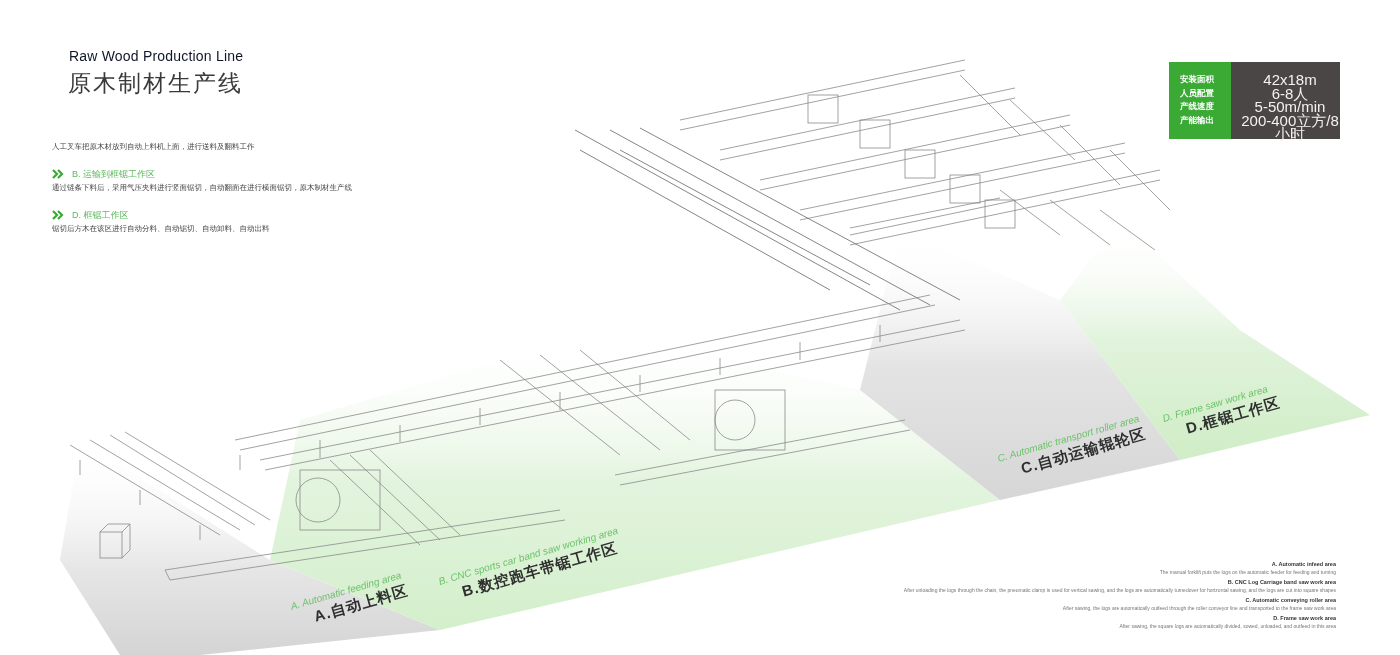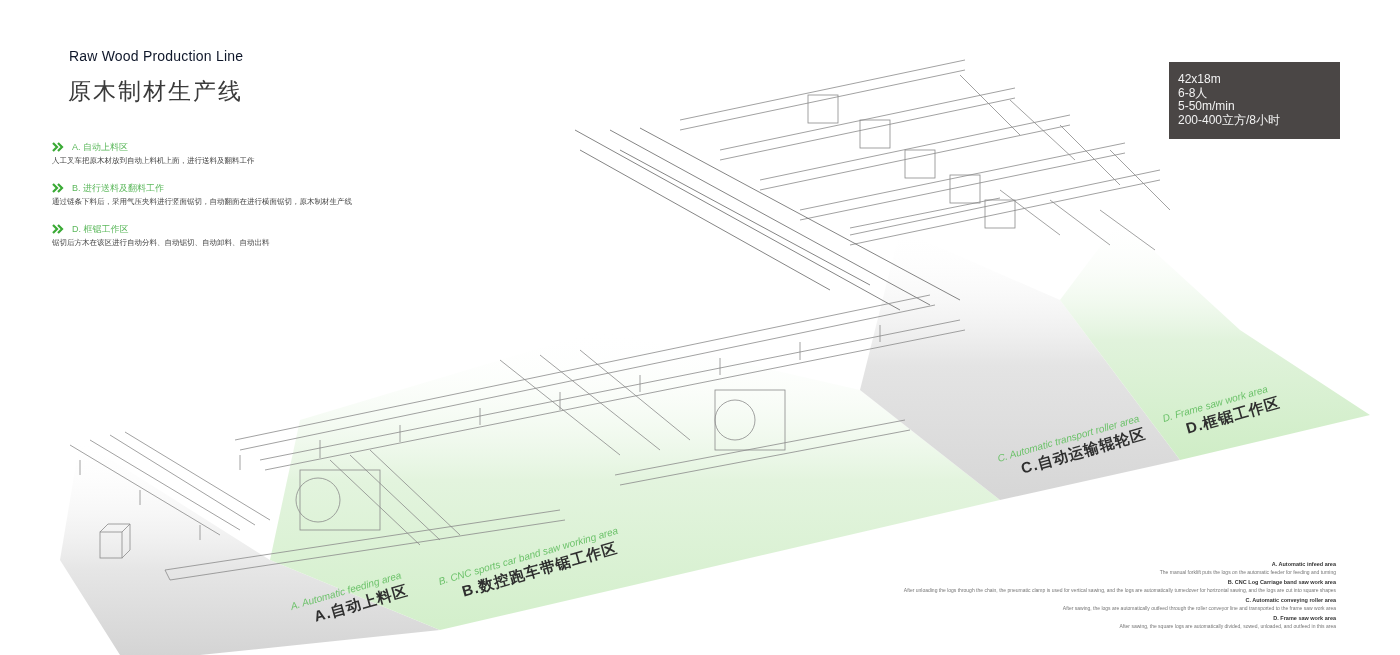--- a/index.html
+++ b/index.html
@@ -5,34 +5,34 @@
   html, body { margin:0; padding:0; }
   body {
     width:1400px; height:655px; position:relative; overflow:hidden;
     background:#ffffff;
     font-family:"Liberation Sans","DejaVu Sans",sans-serif;
     color:#333;
   }
   .abs { position:absolute; }
   
   .title-en { left:69px; top:48px; font-size:14px; color:#0f172a; letter-spacing:0.2px; }
-  .title-cn { left:68px; top:76px; font-size:23px; color:#3a3a3a; letter-spacing:2px; font-weight:normal; }
+  .title-cn { left:68px; top:68px; font-size:23px; color:#3a3a3a; letter-spacing:2px; font-weight:normal; }
 
   
   .area-list { left:52px; top:140px; width:360px; }
   .area-item { margin-bottom:15px; }
   .area-head { display:flex; align-items:center; height:14px; }
   .chev { width:14px; height:10px; margin-right:6px; }
   .area-title { font-size:9px; color:#5cb85c; }
   .area-desc { font-size:7.5px; color:#444; margin-top:2px; white-space:nowrap; }
 
   
   .spec { left:1169px; top:62px; width:171px; height:77px; display:flex; }
   .spec-left { width:62px; background:#3aaa35; color:#fff; font-size:8.5px; font-weight:bold; padding:11px 0 0 11px; box-sizing:border-box; line-height:13.5px; }
-  .spec-right { flex:1; background:#4a4645; color:#f2f2f2; font-size:12px; padding:11px 0 0 9px; box-sizing:border-box; line-height:13.5px; }
+  .spec-right { flex:1; background:#4a4645; color:#f2f2f2; font-size:15px; padding:11px 0 0 9px; box-sizing:border-box; line-height:13.5px;text-align:center; }
 
   
   svg.floor { position:absolute; left:0; top:0; }
 
   
   .zone { transform-origin:left bottom; white-space:nowrap; }
   .zone-en { font-size:10px; color:#6cc26a; font-style:italic; }
   .zone-cn { font-size:15px; color:#2f2f2f; letter-spacing:1px; margin-left:20px; margin-top:2px; font-weight:bold; }
 
   
@@ -131,49 +131,49 @@
       <path d="M100,532 L108,524 L130,524 L122,532 M130,524 L130,550 L122,558"></path>
     </g>
   </g>
 </svg>
 
 <div class="abs title-en">Raw Wood Production Line</div>
 <div class="abs title-cn">原木制材生产线</div>
 
 <div class="abs area-list">
   <div class="area-item">
-    <div class="area-head">
-      <svg class="chev" viewBox="0 0 14 10">
-          <path d="M1,1 L5,5 L1,9 M6,1 L10,5 L6,9" stroke="#3aaa35" stroke-width="2.2" fill="none"></path>
-        </svg>
-      <span class="area-title">A. 自动上料区</span>
-    </div>
     <div class="area-desc">人工叉车把原木材放到自动上料机上面，进行送料及翻料工作</div>
   </div>
   <div class="area-item">
     <div class="area-head">
       <svg class="chev" viewBox="0 0 14 10">
           <path d="M1,1 L5,5 L1,9 M6,1 L10,5 L6,9" stroke="#3aaa35" stroke-width="2.2" fill="none"></path>
         </svg>
-      <span class="area-title">B. 进行送料及翻料工作</span>
+      <span class="area-title">B. 运输到框锯工作区</span>
     </div>
     <div class="area-desc">通过链条下料后，采用气压夹料进行竖面锯切，自动翻面在进行横面锯切，原木制材生产线</div>
   </div>
   <div class="area-item">
     <div class="area-head">
       <svg class="chev" viewBox="0 0 14 10">
           <path d="M1,1 L5,5 L1,9 M6,1 L10,5 L6,9" stroke="#3aaa35" stroke-width="2.2" fill="none"></path>
         </svg>
       <span class="area-title">D. 框锯工作区</span>
     </div>
     <div class="area-desc">锯切后方木在该区进行自动分料、自动锯切、自动卸料、自动出料</div>
   </div>
 </div>
 
 <div class="abs spec">
+  <div class="spec-left">
+    <div>安装面积</div>
+    <div>人员配置</div>
+    <div>产线速度</div>
+    <div>产能输出</div>
+  </div>
   <div class="spec-right">
     <div>42x18m</div>
     <div>6-8人</div>
     <div>5-50m/min</div>
     <div>200-400立方/8小时</div>
   </div>
 </div>
 
 <div class="abs zone" style="left:298px; top:600px; transform:rotate(-16deg);">
   <div class="zone-en">A. Automatic feeding area</div>

